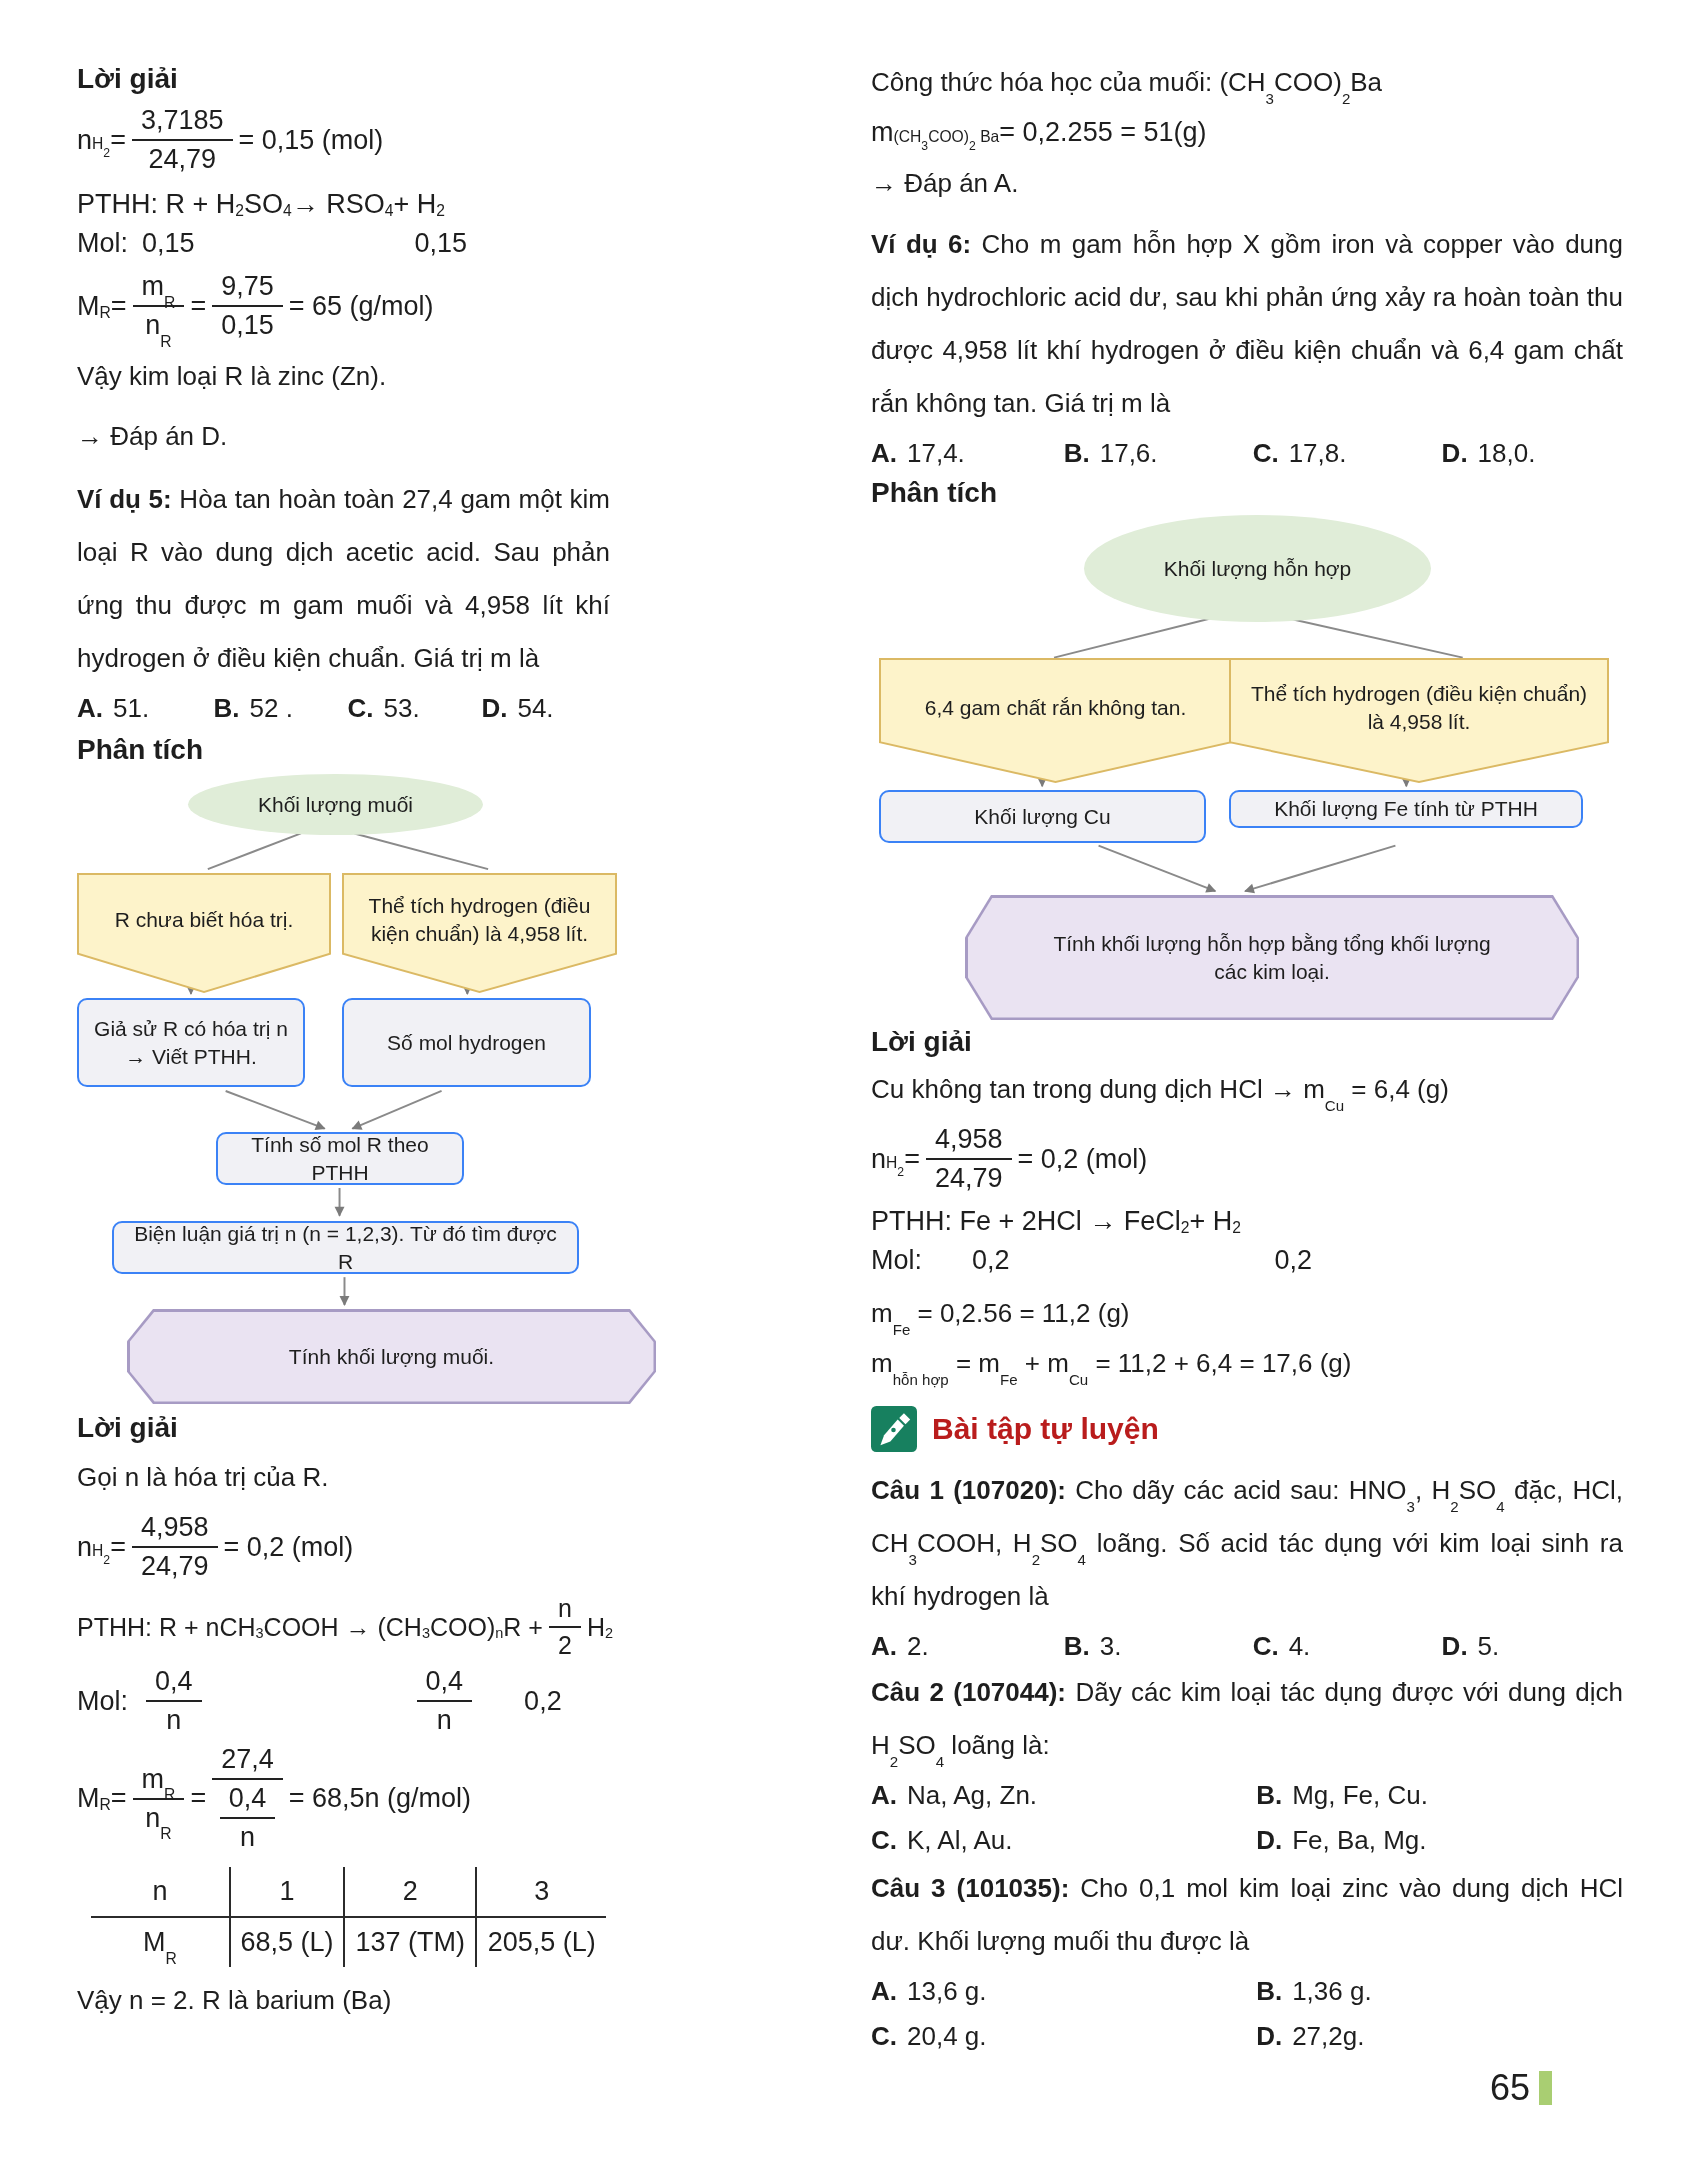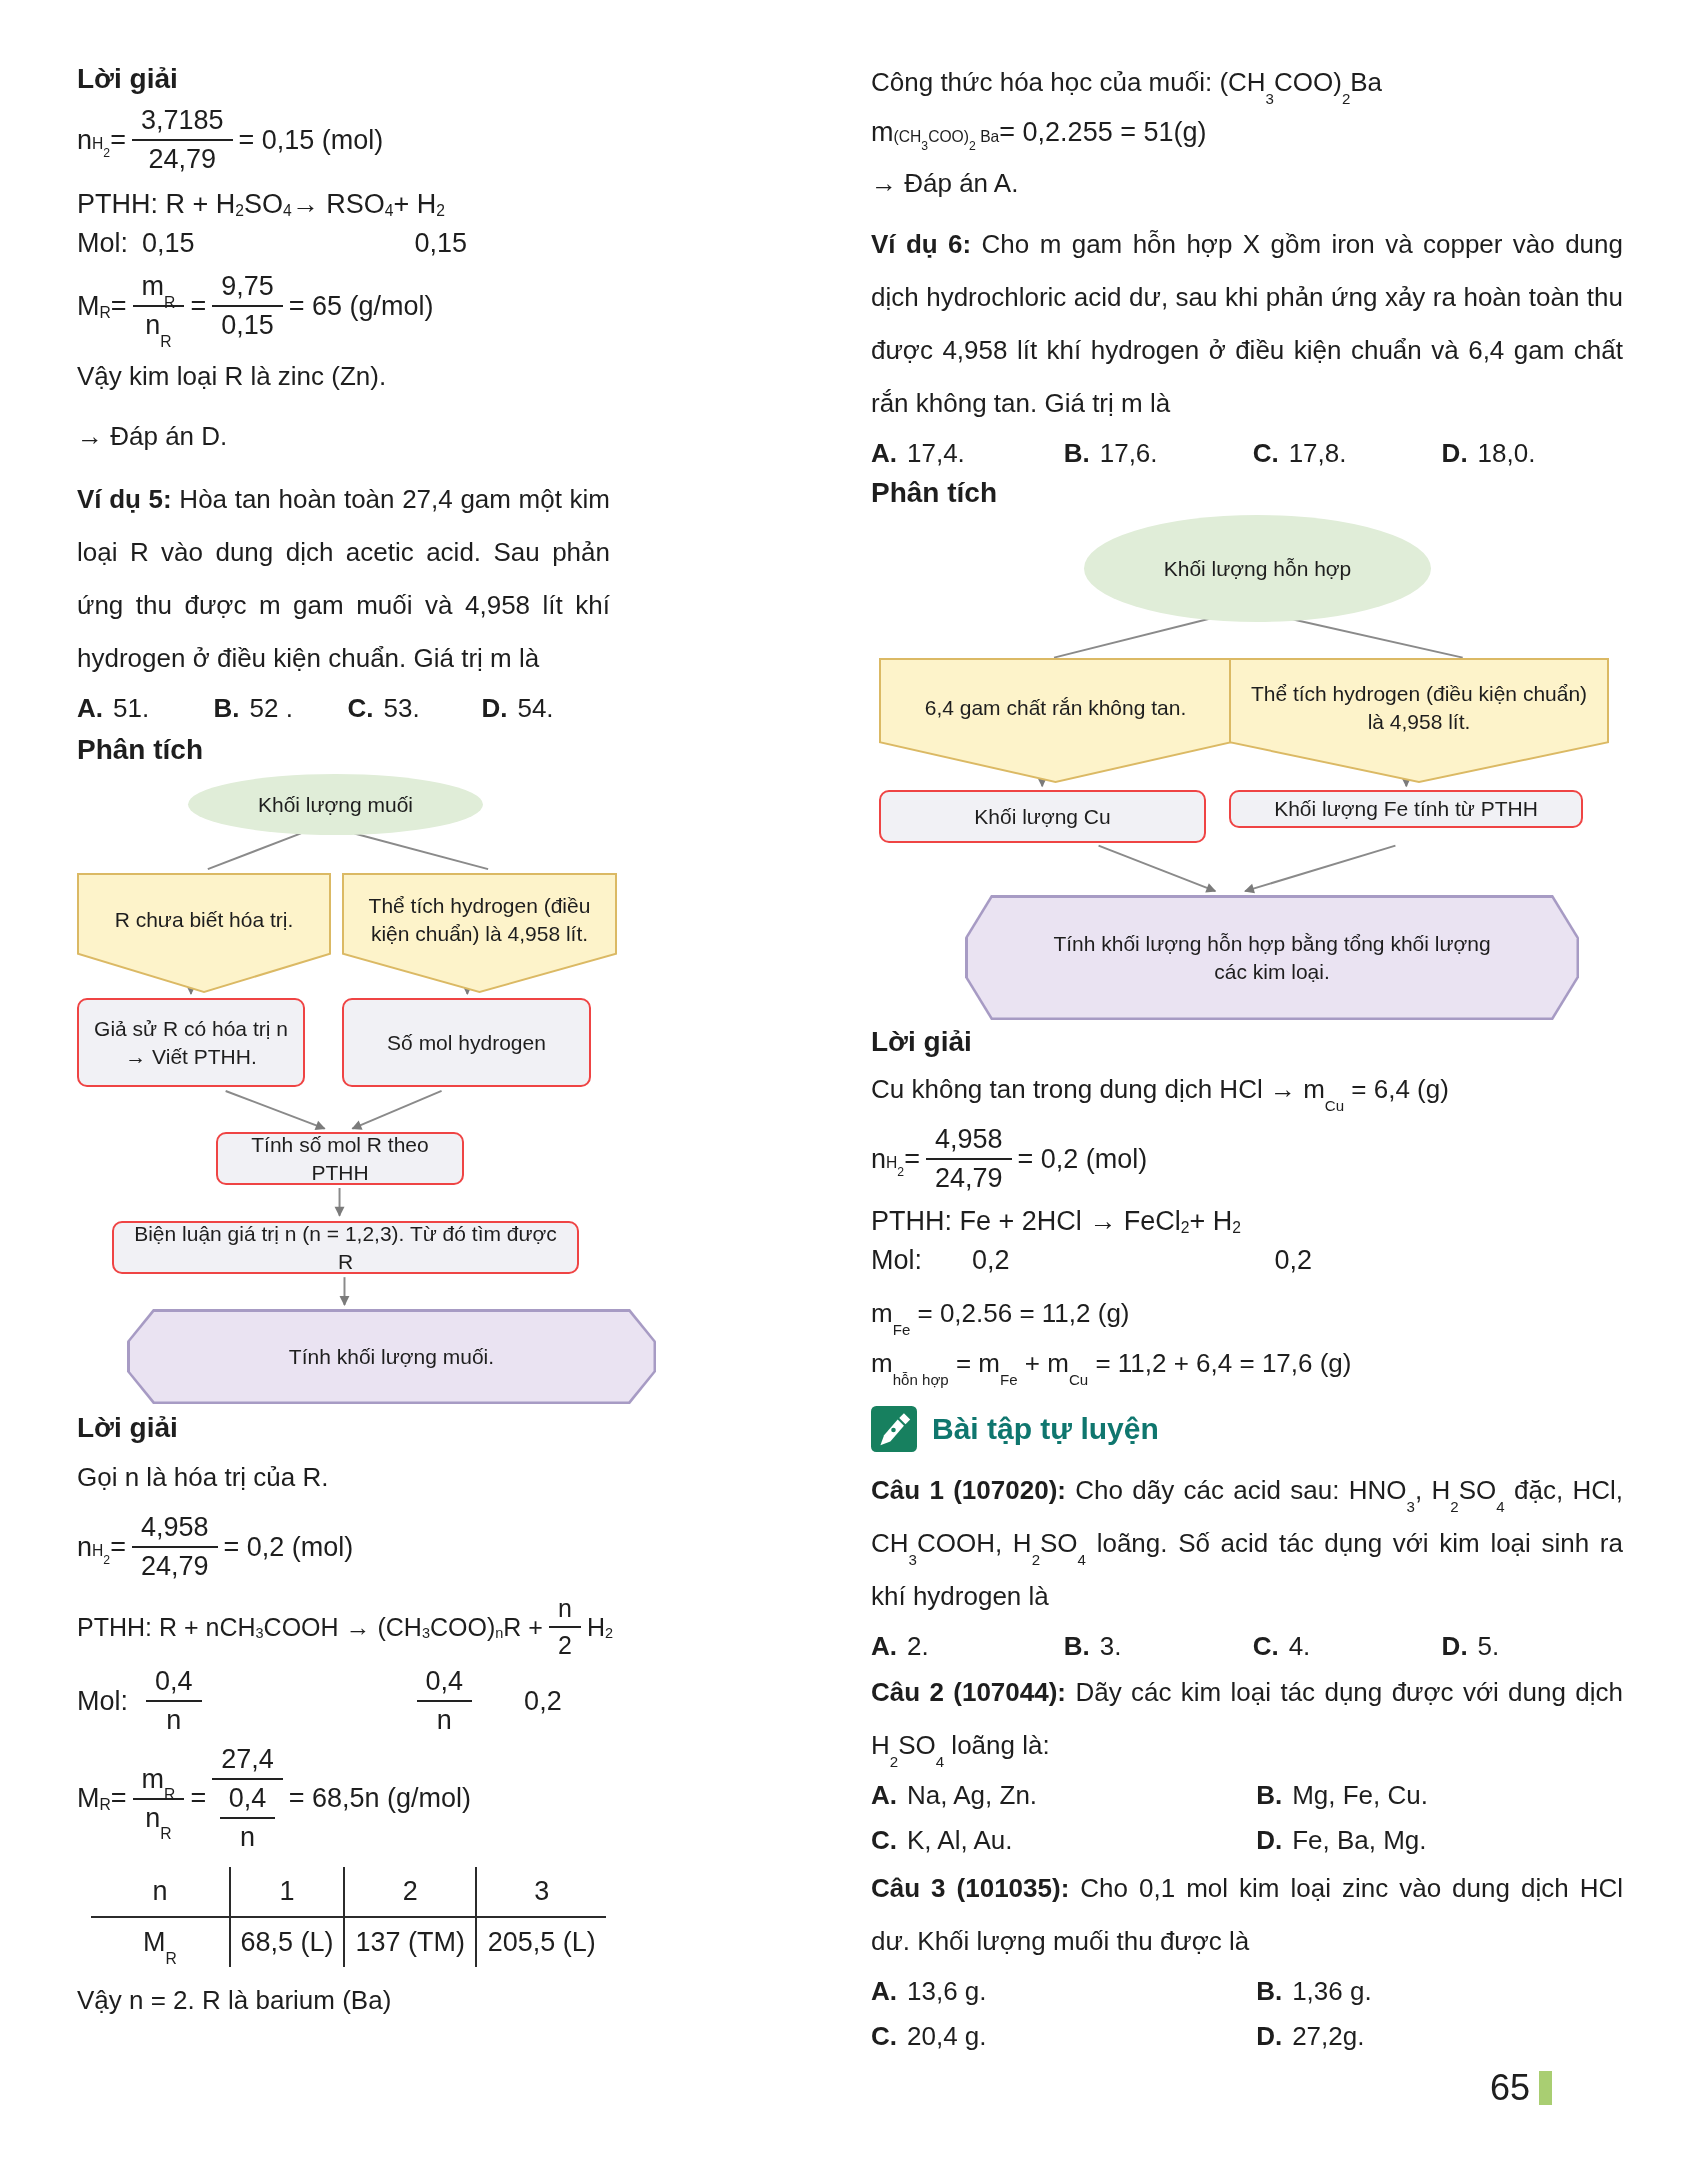--- a/index.html
+++ b/index.html
@@ -25,36 +25,36 @@
   
   .flow{position:relative;}
   .flow .txt{position:relative;z-index:1;font-size:21px;line-height:1.32;text-align:center;}
   .conn{position:absolute;left:0;top:0;pointer-events:none;}
   .ellipse{position:absolute;border-radius:50%;background:#e0edd8;display:flex;align-items:center;justify-content:center;padding:0 10px;}
   .pennant{position:absolute;display:flex;align-items:center;justify-content:center;padding:0 13px 26px;
            clip-path:polygon(0 0,100% 0,100% 68%,50% 100%,0 68%);background:#dbb964;}
   .pennant::before{content:"";position:absolute;inset:2px;
            clip-path:polygon(0 0,100% 0,100% 67.3%,50% 100%,0 67.3%);background:#fdf3ca;}
   .gbox{position:absolute;display:flex;align-items:center;justify-content:center;padding:4px 12px;
-        background:#f1f1f5;border:2px solid #ef4444;border-radius:10px;box-sizing:border-box;}
+        background:#f1f1f5;border:2px solid #3b82f6;border-radius:10px;box-sizing:border-box;}
   .oct{position:absolute;display:flex;align-items:center;justify-content:center;padding:6px 34px;
        clip-path:polygon(26px 0,calc(100% - 26px) 0,100% 34%,100% 66%,calc(100% - 26px) 100%,26px 100%,0 66%,0 34%);
        background:#a79bc4;}
   .oct::before{content:"";position:absolute;inset:2.5px;
        clip-path:polygon(25px 0,calc(100% - 25px) 0,100% 34%,100% 66%,calc(100% - 25px) 100%,25px 100%,0 66%,0 34%);
        background:#eae3f2;}
   
   .mtable{border-collapse:collapse;font-size:27px;margin:14px 0 8px 14px;width:515px;}
   .mtable th,.mtable td{font-weight:normal;text-align:center;padding:9px 4px;}
   .mtable tr:first-child th{border-bottom:2.5px solid #2b2b2b;}
   .mtable th:not(:last-child),.mtable td:not(:last-child){border-right:2.5px solid #2b2b2b;}
   .mtable th:first-child{width:27%;}
   
   .practice-head{display:flex;align-items:center;gap:15px;margin:18px 0 12px;}
-  .practice-head .ttl{font-size:30px;font-weight:bold;color:#0f766e;}
+  .practice-head .ttl{font-size:30px;font-weight:bold;color:#b91c1c;}
   .nib{width:46px;height:46px;flex:0 0 auto;}
   
   .footer{position:absolute;left:1490px;top:2067px;display:flex;align-items:center;gap:9px;font-size:36px;}
   .pagebar{width:13px;height:34px;background:#a9ce72;}
 </style>
 </head>
 <body>
 
 <div class="col col-left">
 

